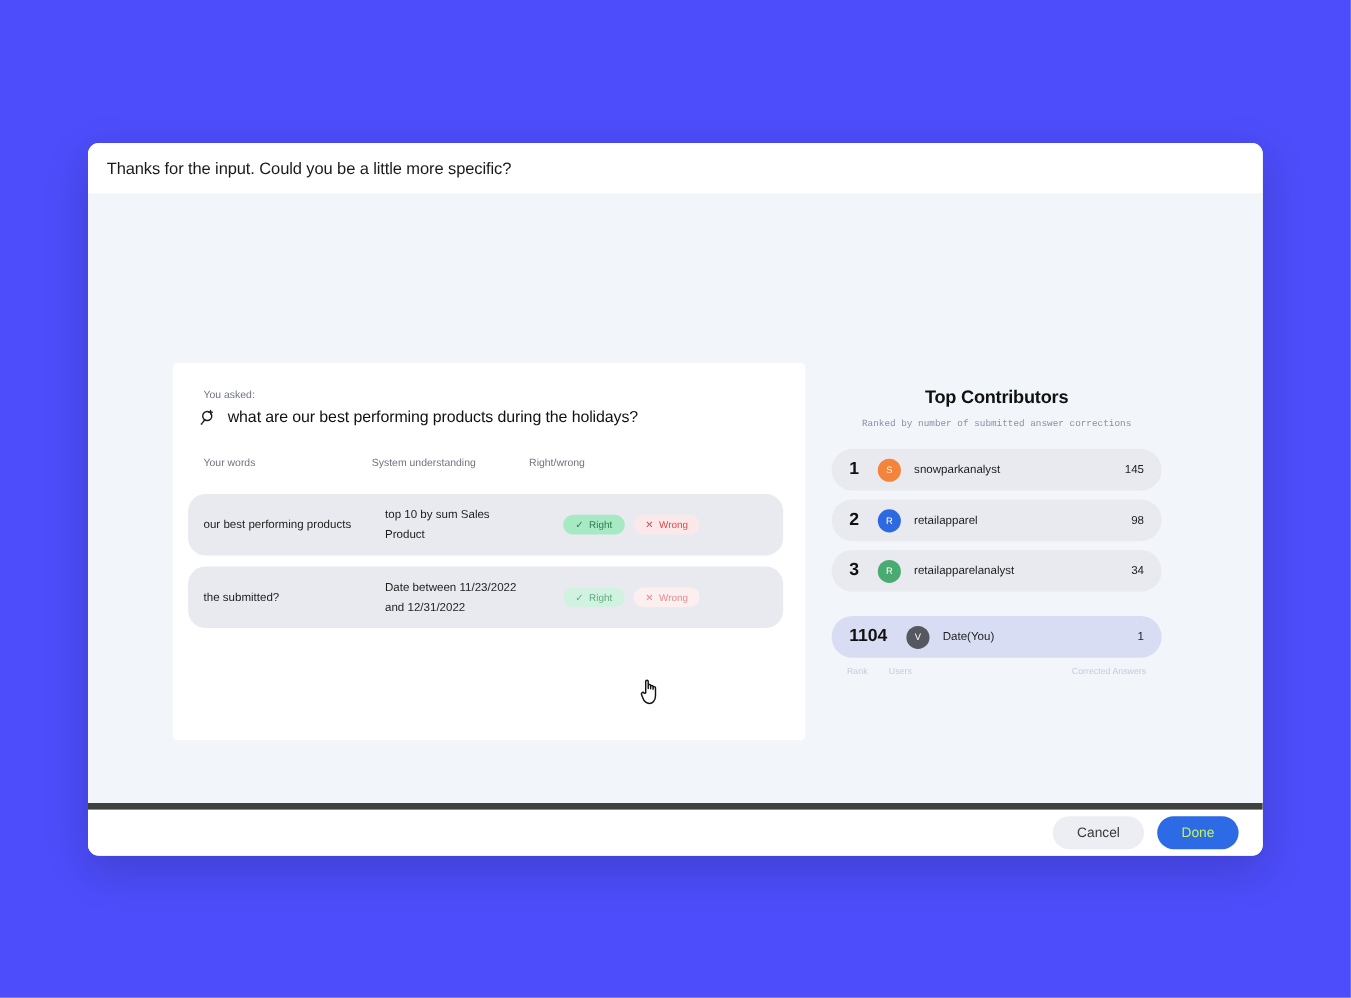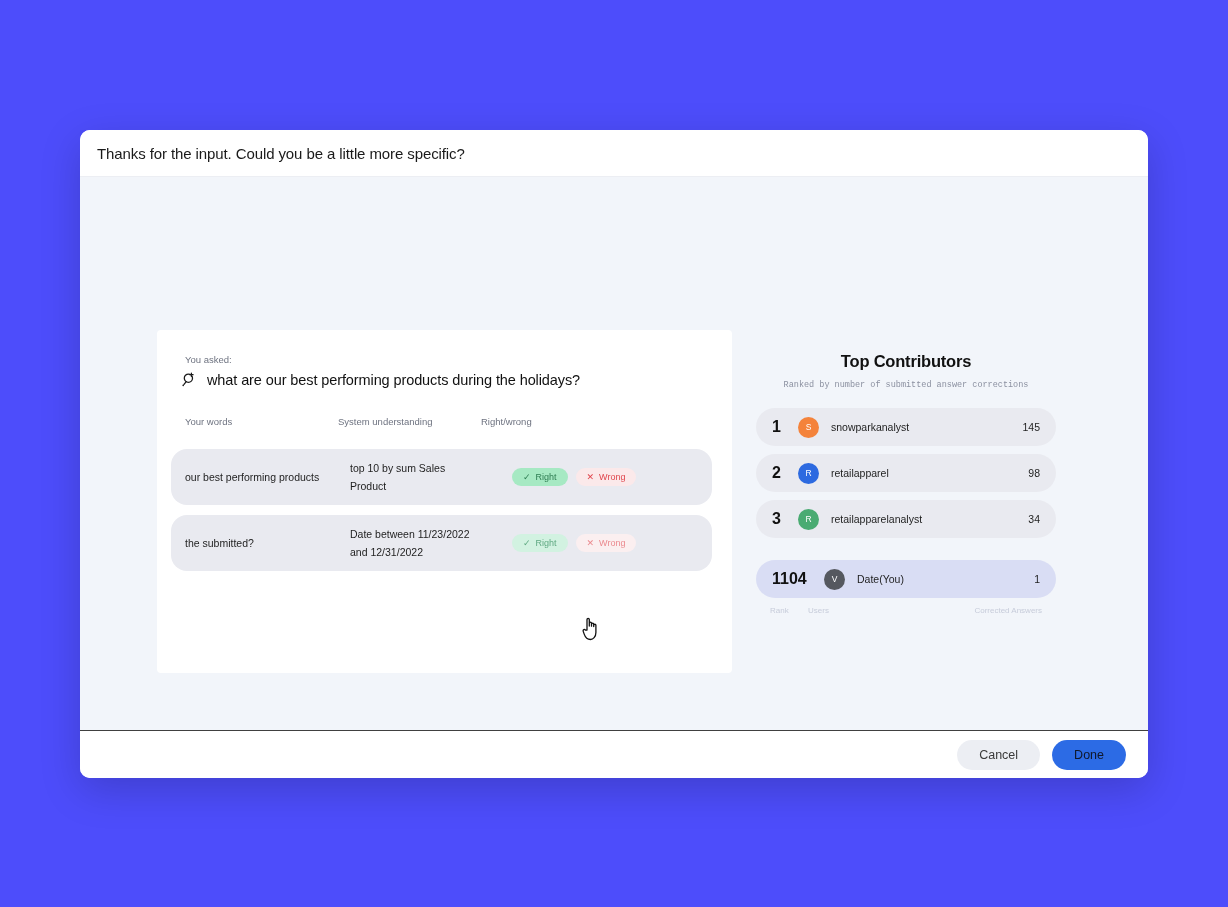--- a/index.html
+++ b/index.html
@@ -49,21 +49,21 @@
   .modal-body {
     flex: 1 1 auto;
     background: #f2f5fa;
     position: relative;
     overflow: hidden;
   }
 
   .modal-footer {
     flex: 0 0 48px;
     background: #ffffff;
-    border-top: 1px solid #404040;
+    border-top: 6px solid #404040;
     display: flex;
     align-items: center;
     justify-content: flex-end;
     padding: 0 22px;
     gap: 12px;
   }
 
   .btn {
     border: none;
     border-radius: 16px;
@@ -71,21 +71,21 @@
     padding: 8px 22px;
     cursor: pointer;
     font-family: "Liberation Sans", sans-serif;
   }
   .btn-cancel {
     background: #eceef3;
     color: #3a3a3a;
   }
   .btn-done {
     background: #2c6be5;
-    color: #0f172a;
+    color: #bef264;
   }
 
   
   .qa-card {
     position: absolute;
     left: 77px;
     top: 153px;
     width: 575px;
     height: 343px;
     background: #ffffff;

